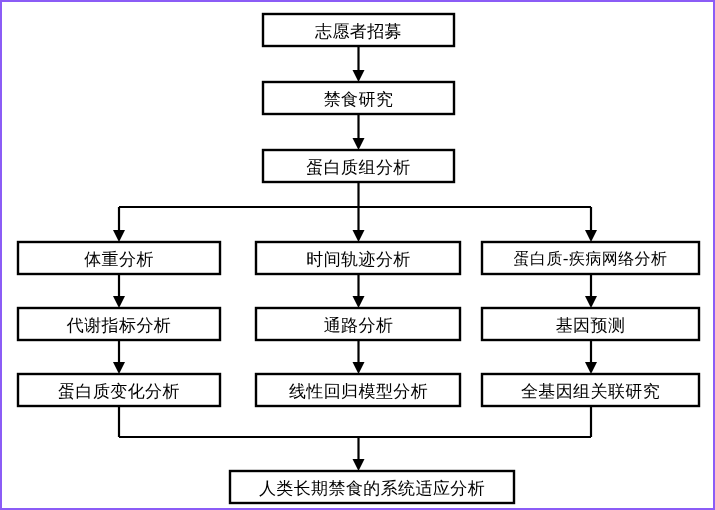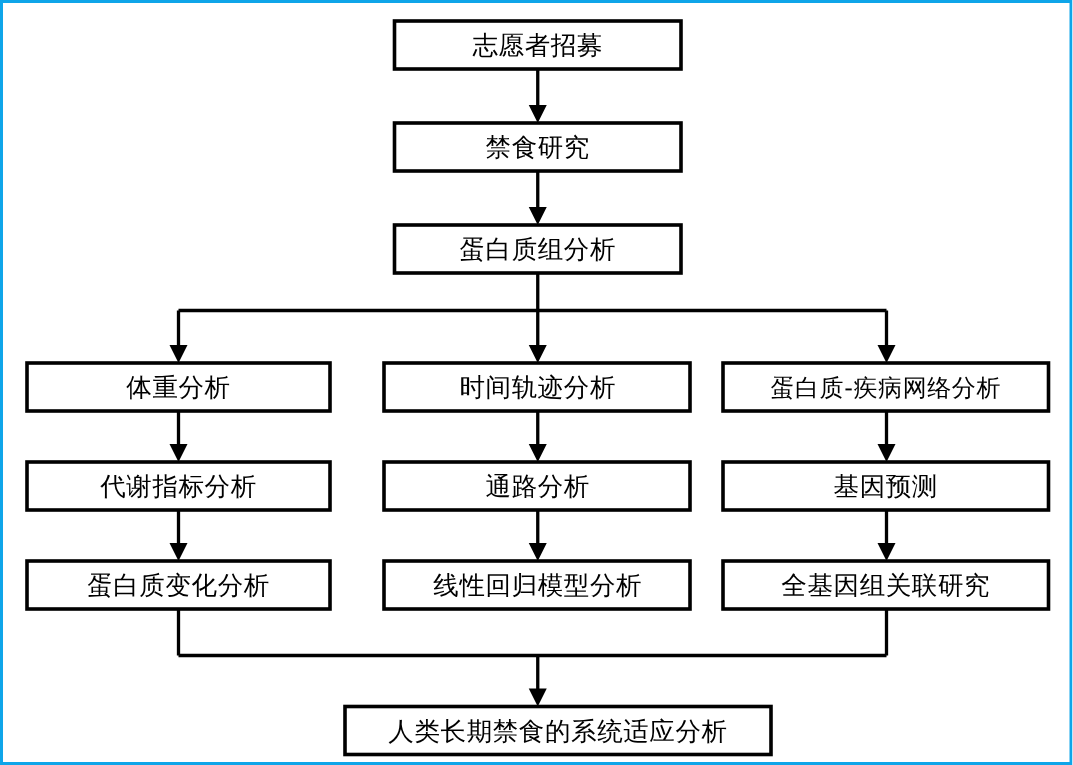--- a/index.html
+++ b/index.html
@@ -9,21 +9,21 @@
   }
   body {
     font-family: "DejaVu Sans", "Liberation Sans", sans-serif;
   }
   #canvas {
     position: relative;
     width: 715px;
     height: 510px;
     background: #ffffff;
     box-sizing: border-box;
-    border: 2px solid #0ea5e9;
+    border: 2px solid #8b5cf6;
     overflow: hidden;
   }
   #flow {
     position: absolute;
     left: 0;
     top: 0;
     width: 715px;
     height: 510px;
     display: block;
   }

